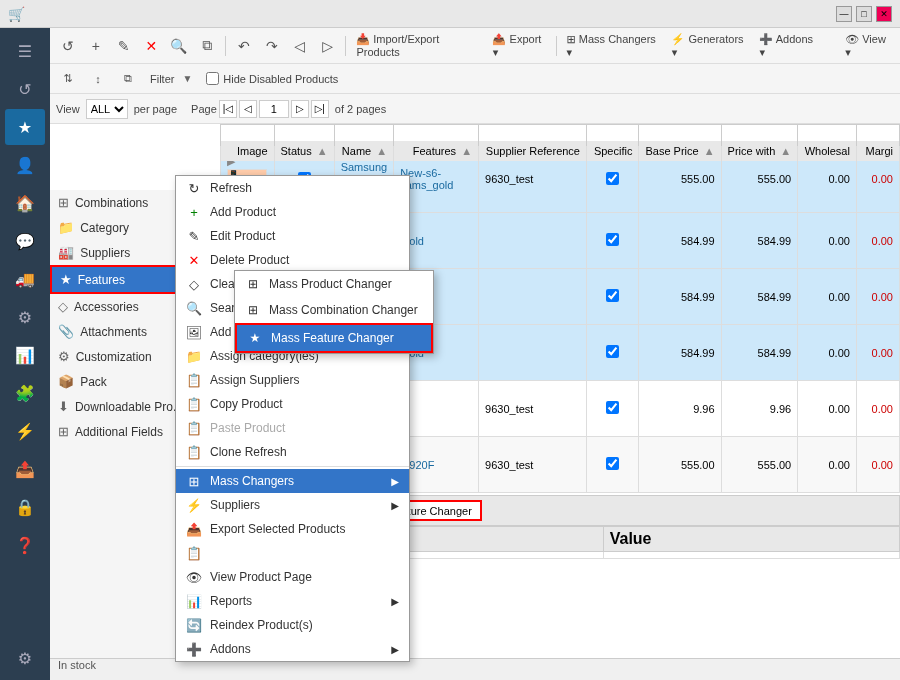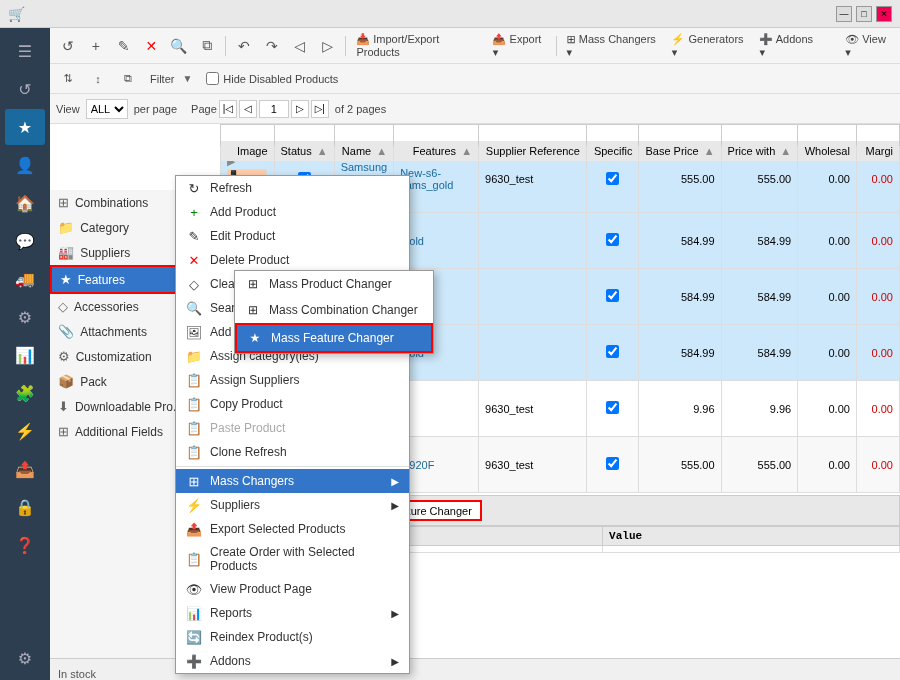--- a/index.html
+++ b/index.html
@@ -206,21 +206,21 @@
     .clear-feature-btn {
       display: flex; align-items: center; gap: 4px;
       background: #f0f0f0; border: 1px solid #bbb;
       padding: 2px 6px; cursor: pointer; font-size: 11px;
     }
     .mass-feature-btn {
       display: flex; align-items: center; gap: 4px;
       background: #fff; border: 2px solid red;
       padding: 2px 8px; cursor: pointer; font-size: 11px; font-weight: 500;
     }
-    .feature-table { width: 100%; border-collapse: collapse; font-size: 11px; font-family: Liberation Mono, monospace; }
+    .feature-table { width: 100%; border-collapse: collapse; font-size: 16px; }
     .feature-table th { background: #e8e8e8; border: 1px solid #ccc; padding: 3px 6px; text-align: left; }
     .feature-table td { border: 1px solid #ddd; padding: 3px 6px; }
 
     .header-sort { color: #888; margin-left: 2px; }
   </style>
 </head>
 <body>
 
 <div class="title-bar">
   <div class="title-bar-left">
@@ -487,21 +487,21 @@
         <tbody>
           <tr>
             <td></td>
             <td></td>
           </tr>
         </tbody>
       </table>
     </div>
   </div>
 
-  <div style="height:22px; background:#f0f0f0; border-top:1px solid #ccc; display:flex; align-items:flex-end; padding:0 8px;">
+  <div style="height:22px; background:#f0f0f0; border-top:1px solid #ccc; display:flex; align-items:flex-start; padding:0 8px;">
     <span style="font-size:11px; color:#555;">In stock</span>
   </div>
 </div>
 
 <div class="context-menu">
   <div class="context-menu-item">
     <span class="menu-icon">↻</span>
     <span>Refresh</span>
   </div>
   <div class="context-menu-item">
@@ -558,21 +558,20 @@
     <span class="menu-icon">⚡</span>
     <span>Suppliers</span>
     <span class="menu-arrow">▶</span>
   </div>
   <div class="context-menu-item">
     <span class="menu-icon">📤</span>
     <span>Export Selected Products</span>
   </div>
   <div class="context-menu-item">
     <span class="menu-icon">📋</span>
-    <span>Create Order with Selected Products</span>
   </div>
   <div class="context-menu-item">
     <span class="menu-icon">👁</span>
     <span>View Product Page</span>
   </div>
   <div class="context-menu-item">
     <span class="menu-icon">📊</span>
     <span>Reports</span>
     <span class="menu-arrow">▶</span>
   </div>

